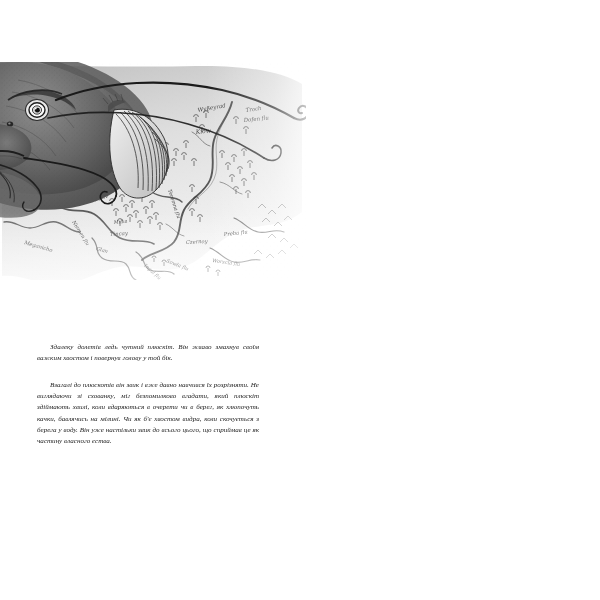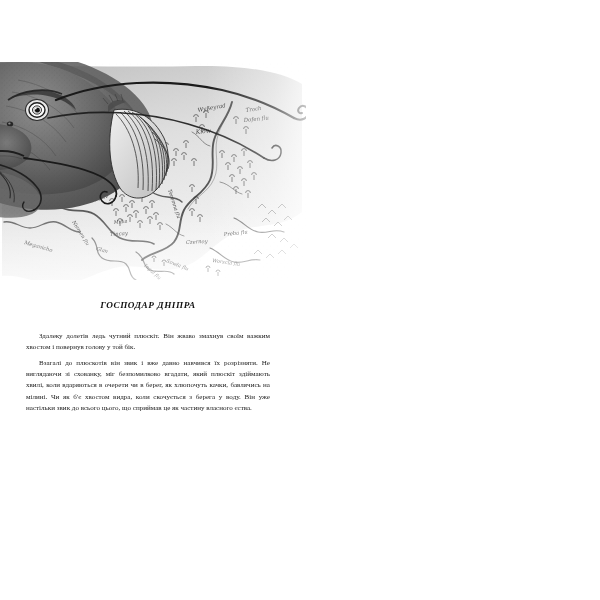--- a/index.html
+++ b/index.html
@@ -62,22 +62,23 @@
     font-size: 7.05px;
     line-height: 11.35px;
     text-align: justify;
     text-justify: inter-word;
     color: #1b1b1b;
     hyphens: manual;
   }
   .col-left  { left: 22px;  top: 327px; }
 
   .col p {
-    margin: 4px;
+    margin: 15px;
     text-indent: 13px;
+    font-style: italic;
   }
 
   .folio {
     position: absolute;
     width: 252px;
     text-align: center;
     font-size: 7.4px;
     color: #2a2a2a;
   }
   .folio-left  { left: 22px;  top: 505px; }
@@ -398,21 +399,20 @@
               <path d="M2,108 C14,118 20,128 18,140" stroke-width="0.9" opacity="0.7"></path>
             </g>
 
             <rect x="0" y="150" width="310" height="90" fill="url(#fadeBottom)"></rect>
             <rect x="210" y="0" width="100" height="240" fill="url(#fadeRight)" opacity="0.75"></rect>
             <rect x="0" y="218" width="310" height="22" fill="#ffffff"></rect>
           </g>
         </svg>
       </div>
 
-      <div class="chapter-title">ГОСПОДАР ДНІПРА</div>
 
       <div class="col col-left">
         <p>Здалеку долетів ледь чутний плюскіт. Він жваво змахнув своїм важким хвостом і повернув голову у той бік.</p>
         <p>Взагалі до плюскотів він звик і вже давно навчився їх розрізняти. Не виглядаючи зі схованку, міг безпомилково вгадати, який плюскіт здіймають хвилі, коли вдаряються в очерети чи в берег, як хлюпочуть качки, бавлячись на мілині. Чи як б'є хвостом видра, коли скочується з берега у воду. Він уже настільки звик до всього цього, що сприймав це як частину власного єства.</p>
       </div>
 
     </div>
 
     <div class="page-leaf page-right">
 

